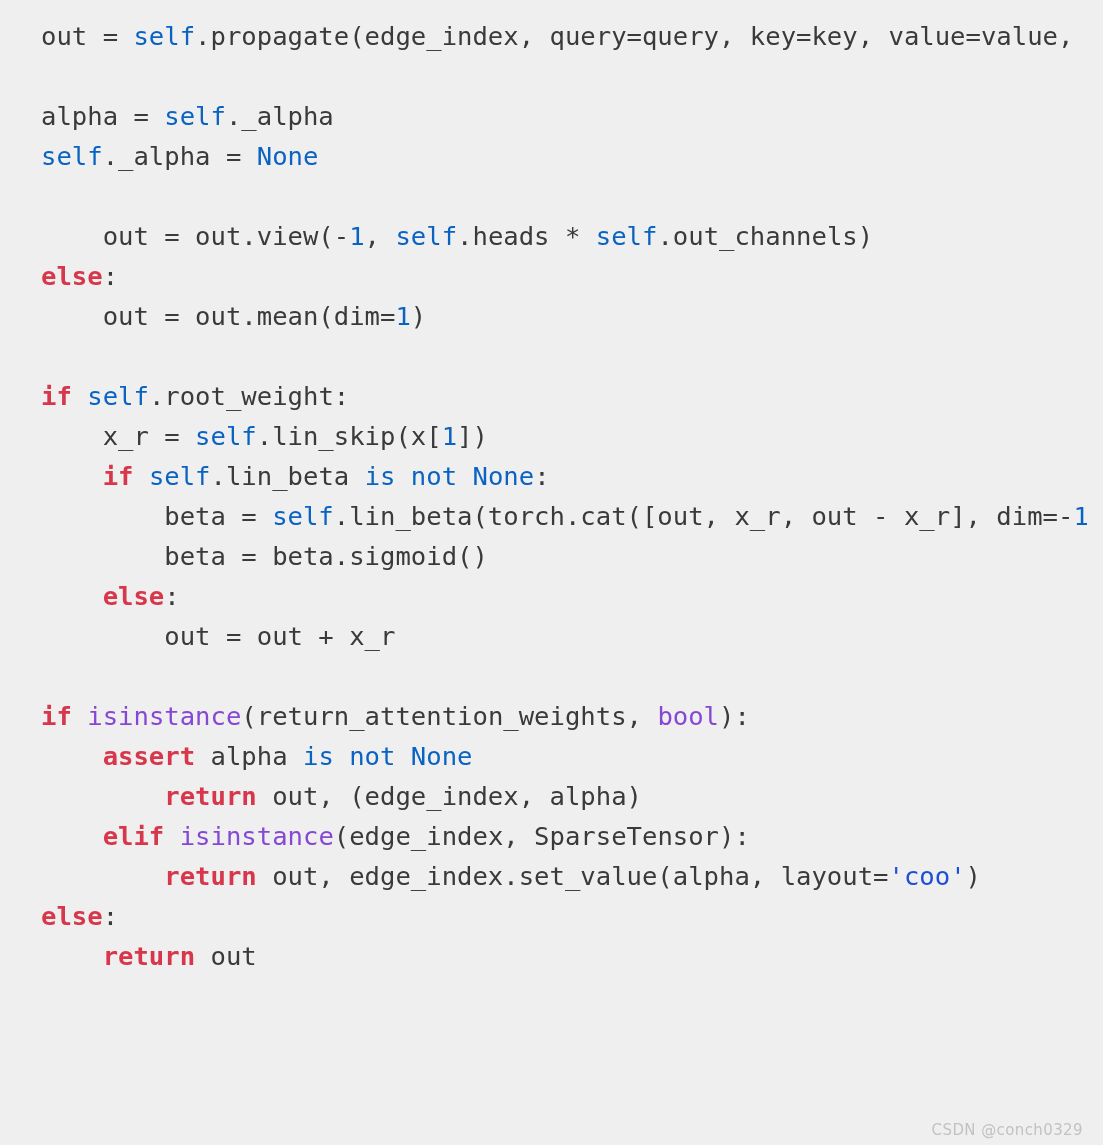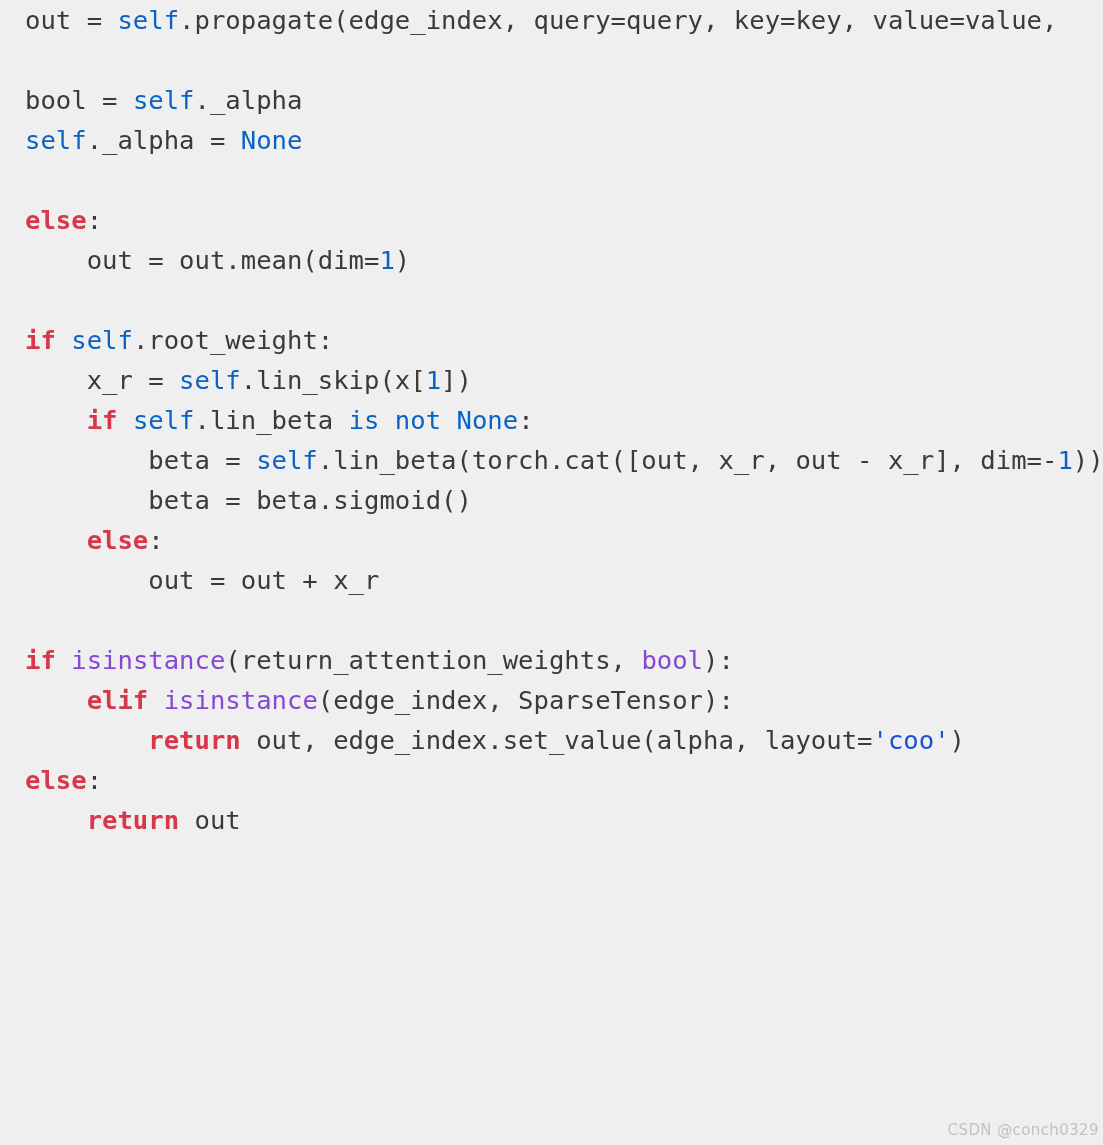--- a/index.html
+++ b/index.html
@@ -12,21 +12,21 @@
     height: 1145px;
     overflow: hidden;
     font-family: "DejaVu Sans Mono", "Liberation Mono", monospace;
   }
   #code-block {
     position: relative;
     width: 1103px;
     height: 1145px;
     background: #efefef;
     box-sizing: border-box;
-    padding: 0;
+    padding: 16px;
     overflow: hidden;
   }
   .code-line {
     position: relative;
     height: 40px;
     line-height: 40px;
     font-size: 25.6px;
     white-space: pre;
     color: #3a3a3a;
     padding-left: 25px;
@@ -37,50 +37,53 @@
     height: 40px;
   }
   .tok-kw   { color: #d8374b; font-weight: bold; }
   .tok-self { color: #0a63c2; }
   .tok-num  { color: #0a63c2; }
   .tok-str  { color: #1d4ed8; }
   .tok-bi   { color: #8648d4; }
   .tok-plain{ color: #3a3a3a; }
   #watermark {
     position: absolute;
-    right: 4px;
+    right: 20px;
     bottom: 6px;
     font-family: "DejaVu Sans", "Liberation Sans", sans-serif;
     font-size: 15px;
     color: #c2c2c2;
     letter-spacing: 0.4px;
     user-select: none;
   }
 </style>
 </head>
 <body>
 
 <div id="code-block">
   <div id="code-lines">
       <div class="code-line"><span class="tok-plain">out = </span><span class="tok-self">self</span><span class="tok-plain">.propagate(edge_index, query=query, key=key, value=value,</span></div>
       <div class="code-line blank">&nbsp;</div>
-      <div class="code-line"><span class="tok-plain">bool = </span><span class="tok-self">self</span><span class="tok-plain">._alpha</span></div>
+      <div class="code-line"><span class="tok-plain">alpha = </span><span class="tok-self">self</span><span class="tok-plain">._alpha</span></div>
       <div class="code-line"><span class="tok-self">self</span><span class="tok-plain">._alpha = </span><span class="tok-self">None</span></div>
       <div class="code-line blank">&nbsp;</div>
+      <div class="code-line"><span class="tok-plain">    out = out.view(-</span><span class="tok-num">1</span><span class="tok-plain">, </span><span class="tok-self">self</span><span class="tok-plain">.heads * </span><span class="tok-self">self</span><span class="tok-plain">.out_channels)</span></div>
       <div class="code-line"><span class="tok-kw">else</span><span class="tok-plain">:</span></div>
       <div class="code-line"><span class="tok-plain">    out = out.mean(dim=</span><span class="tok-num">1</span><span class="tok-plain">)</span></div>
       <div class="code-line blank">&nbsp;</div>
       <div class="code-line"><span class="tok-kw">if</span><span class="tok-plain"> </span><span class="tok-self">self</span><span class="tok-plain">.root_weight:</span></div>
       <div class="code-line"><span class="tok-plain">    x_r = </span><span class="tok-self">self</span><span class="tok-plain">.lin_skip(x[</span><span class="tok-num">1</span><span class="tok-plain">])</span></div>
       <div class="code-line"><span class="tok-plain">    </span><span class="tok-kw">if</span><span class="tok-plain"> </span><span class="tok-self">self</span><span class="tok-plain">.lin_beta </span><span class="tok-self">is not None</span><span class="tok-plain">:</span></div>
       <div class="code-line"><span class="tok-plain">        beta = </span><span class="tok-self">self</span><span class="tok-plain">.lin_beta(torch.cat([out, x_r, out - x_r], dim=-</span><span class="tok-num">1</span><span class="tok-plain">))</span></div>
       <div class="code-line"><span class="tok-plain">        beta = beta.sigmoid()</span></div>
       <div class="code-line"><span class="tok-plain">    </span><span class="tok-kw">else</span><span class="tok-plain">:</span></div>
       <div class="code-line"><span class="tok-plain">        out = out + x_r</span></div>
       <div class="code-line blank">&nbsp;</div>
       <div class="code-line"><span class="tok-kw">if</span><span class="tok-plain"> </span><span class="tok-bi">isinstance</span><span class="tok-plain">(return_attention_weights, </span><span class="tok-bi">bool</span><span class="tok-plain">):</span></div>
+      <div class="code-line"><span class="tok-plain">    </span><span class="tok-kw">assert</span><span class="tok-plain"> alpha </span><span class="tok-self">is not None</span></div>
+      <div class="code-line"><span class="tok-plain">        </span><span class="tok-kw">return</span><span class="tok-plain"> out, (edge_index, alpha)</span></div>
       <div class="code-line"><span class="tok-plain">    </span><span class="tok-kw">elif</span><span class="tok-plain"> </span><span class="tok-bi">isinstance</span><span class="tok-plain">(edge_index, SparseTensor):</span></div>
       <div class="code-line"><span class="tok-plain">        </span><span class="tok-kw">return</span><span class="tok-plain"> out, edge_index.set_value(alpha, layout=</span><span class="tok-str">'coo'</span><span class="tok-plain">)</span></div>
       <div class="code-line"><span class="tok-kw">else</span><span class="tok-plain">:</span></div>
       <div class="code-line"><span class="tok-plain">    </span><span class="tok-kw">return</span><span class="tok-plain"> out</span></div>
     </div>
   <div id="watermark">CSDN @conch0329</div>
 </div>
 
 </body></html>

